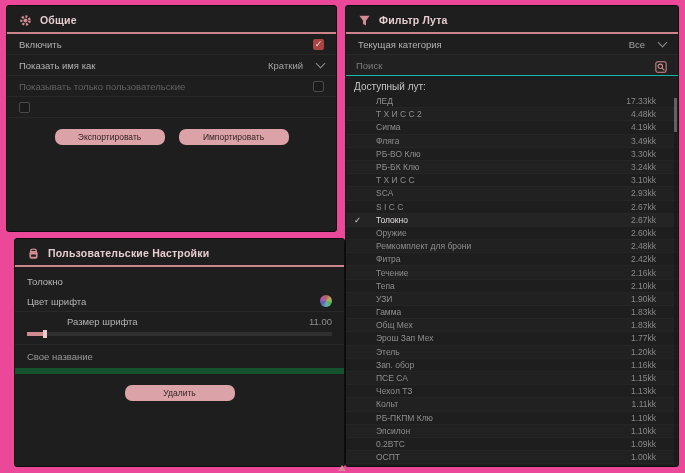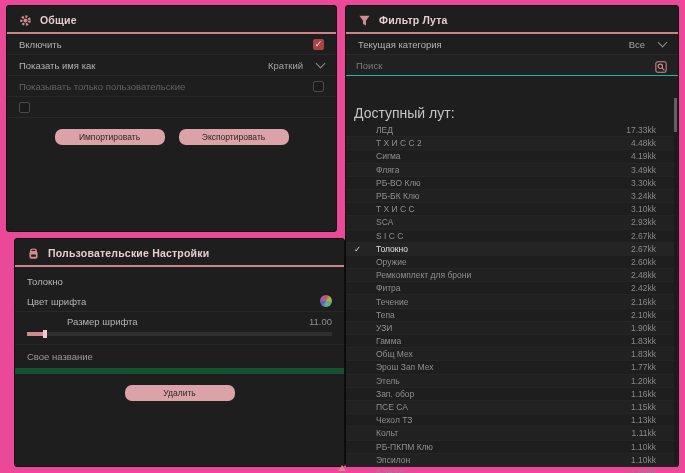--- a/index.html
+++ b/index.html
@@ -40,21 +40,21 @@
   .slider-fill{position:absolute;left:0;top:0;height:4px;background:#d18b90;}
   .slider-thumb{position:absolute;top:-2px;width:4px;height:8px;background:#f0c9cc;}
   .name-input{display:block;width:100%;box-sizing:border-box;background:transparent;border:none;
               border-bottom:6px solid #14532d;color:#b3b3b3;font-size:9.5px;padding:6px 12px;
               font-family:inherit;outline:none;}
   .name-input::placeholder{color:#9a9a9a;}
 
   .search-row{display:flex;justify-content:space-between;align-items:center;height:20px;
               padding:0 10px;background:#212121;border-bottom:1px solid #14b8a6;}
   .search-ph{font-size:9.5px;color:#7d7d7d;}
-  .list-label{font-size:14px;color:#c4c4c4;padding:5px 8px 3px 8px;margin-top:24px;}
+  .list-label{font-size:10px;color:#c4c4c4;padding:5px 8px 3px 8px;}
   .loot-list{position:relative;}
   .loot-row{display:flex;justify-content:space-between;align-items:center;height:13.2px;
             box-sizing:border-box;padding:0 22px 0 8px;border-bottom:1px solid #252525;
             font-size:8.5px;color:#8f8f8f;}
   .loot-row:nth-child(even){background:#212121;}
   .loot-row .lname{padding-left:22px;white-space:nowrap;overflow:hidden;text-overflow:ellipsis;}
   .loot-row .lcheck{position:absolute;left:8px;width:14px;color:#cfcfcf;font-size:8.5px;}
   .loot-row{position:relative;}
   .loot-row.checked{color:#dcd7d7;background:#242424;}
   .loot-row.checked .lname{color:#e3dede;}
@@ -92,22 +92,22 @@
       </span>
     </div>
     <div class="setting-row dim">
       <span>Показывать только пользовательские</span>
       <span class="checkbox empty"></span>
     </div>
     <div class="setting-row dim">
       <span class="checkbox empty"></span>
     </div>
     <div class="btn-row">
+      <button class="pill-btn">Экспортировать</button>
       <button class="pill-btn">Импортировать</button>
-      <button class="pill-btn">Экспортировать</button>
     </div>
   </div>
 
   <div class="panel" id="panel-custom">
     <div class="panel-header">
       <span class="hicon">
         <svg viewBox="0 0 14 14" width="13" height="13">
           <path d="M4 4 C4 1.8 10 1.8 10 4 L10 5 L4 5 Z" fill="none" stroke="currentColor" stroke-width="1.4"></path>
           <rect x="2.6" y="4.6" width="8.8" height="8" rx="2" fill="currentColor"></rect>
           <rect x="4.4" y="8" width="5.2" height="2.6" rx="0.6" fill="#1e1e1e"></rect>

